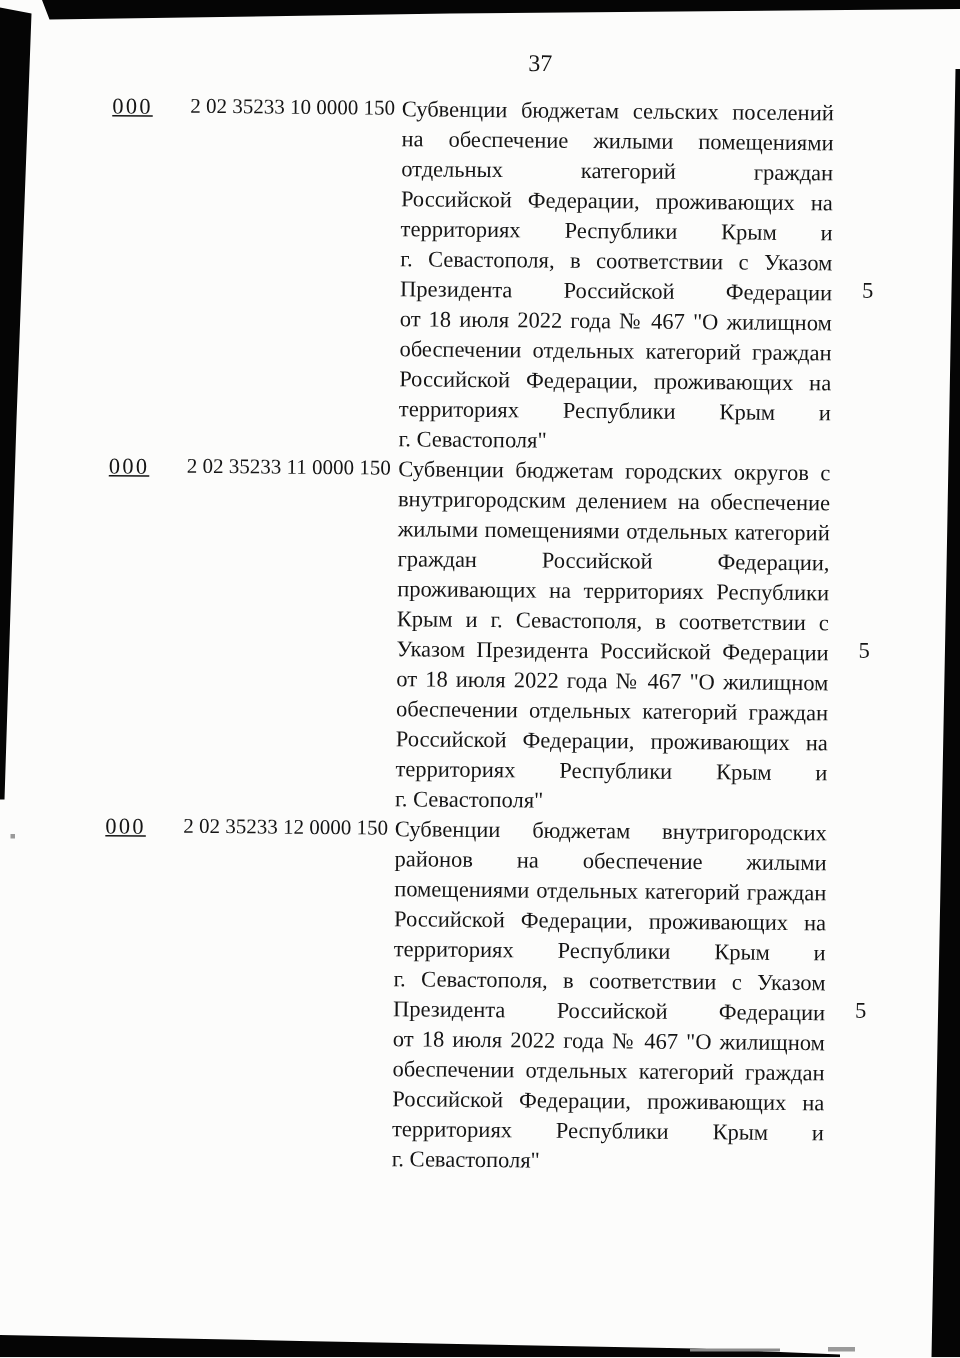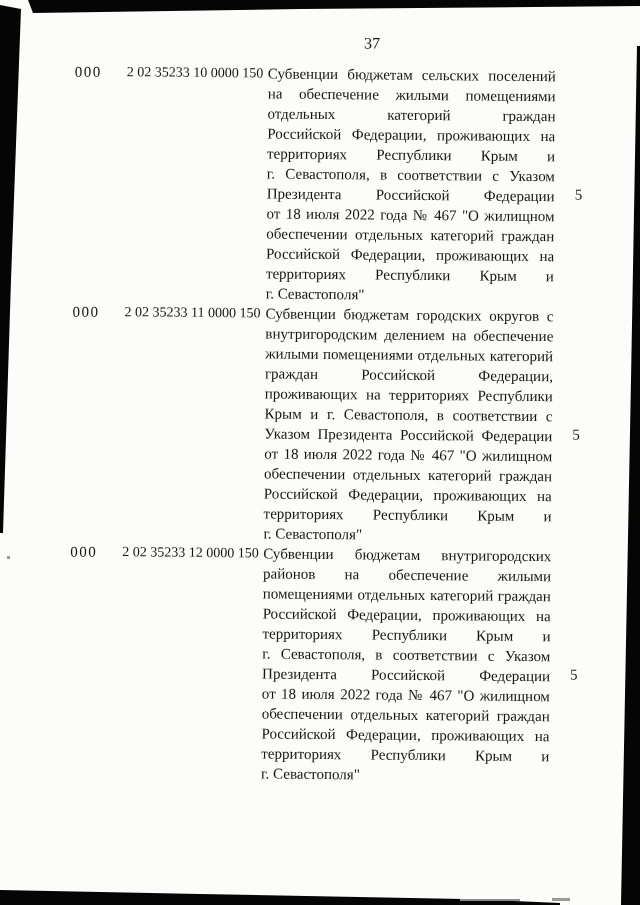--- a/index.html
+++ b/index.html
@@ -6,26 +6,26 @@
   .page{
     position:relative;width:640px;height:905px;overflow:hidden;
     background:#fcfcfb;color:#151515;
     font-family:"Liberation Serif","DejaVu Serif",serif;
   }
   .content{
     position:absolute;left:0;top:0;width:640px;height:905px;
     transform:rotate(0.55deg);transform-origin:320px 60px;
   }
   .pagenum{
-    position:absolute;top:33px;left:300px;width:80px;
-    text-align:right;font-size:16px;line-height:20px;
+    position:absolute;top:33px;left:320px;width:80px;
+    text-align:center;font-size:16px;line-height:20px;
   }
   .rows{position:absolute;left:75px;top:64px;width:520px;}
   .row{position:relative;display:flex;align-items:flex-start;}
-  .c1{width:52px;font-size:15px;line-height:20px;letter-spacing:1.5px;flex:none;}
+  .c1{width:52px;font-size:15px;line-height:20px;letter-spacing:1.5px;flex:none;text-decoration:underline;}
   .c2{width:141px;font-size:14px;line-height:20px;white-space:nowrap;flex:none;}
   .c3{width:288px;font-size:15px;line-height:20px;flex:none;}
   .dline{text-align:justify;text-align-last:justify;}
   .dline:last-child{text-align-last:left;}
   .amount{position:absolute;left:501px;top:118px;font-size:15px;line-height:20px;}
   .scan{position:absolute;left:0;top:0;pointer-events:none;}
 </style>
 </head>
 <body>
 

